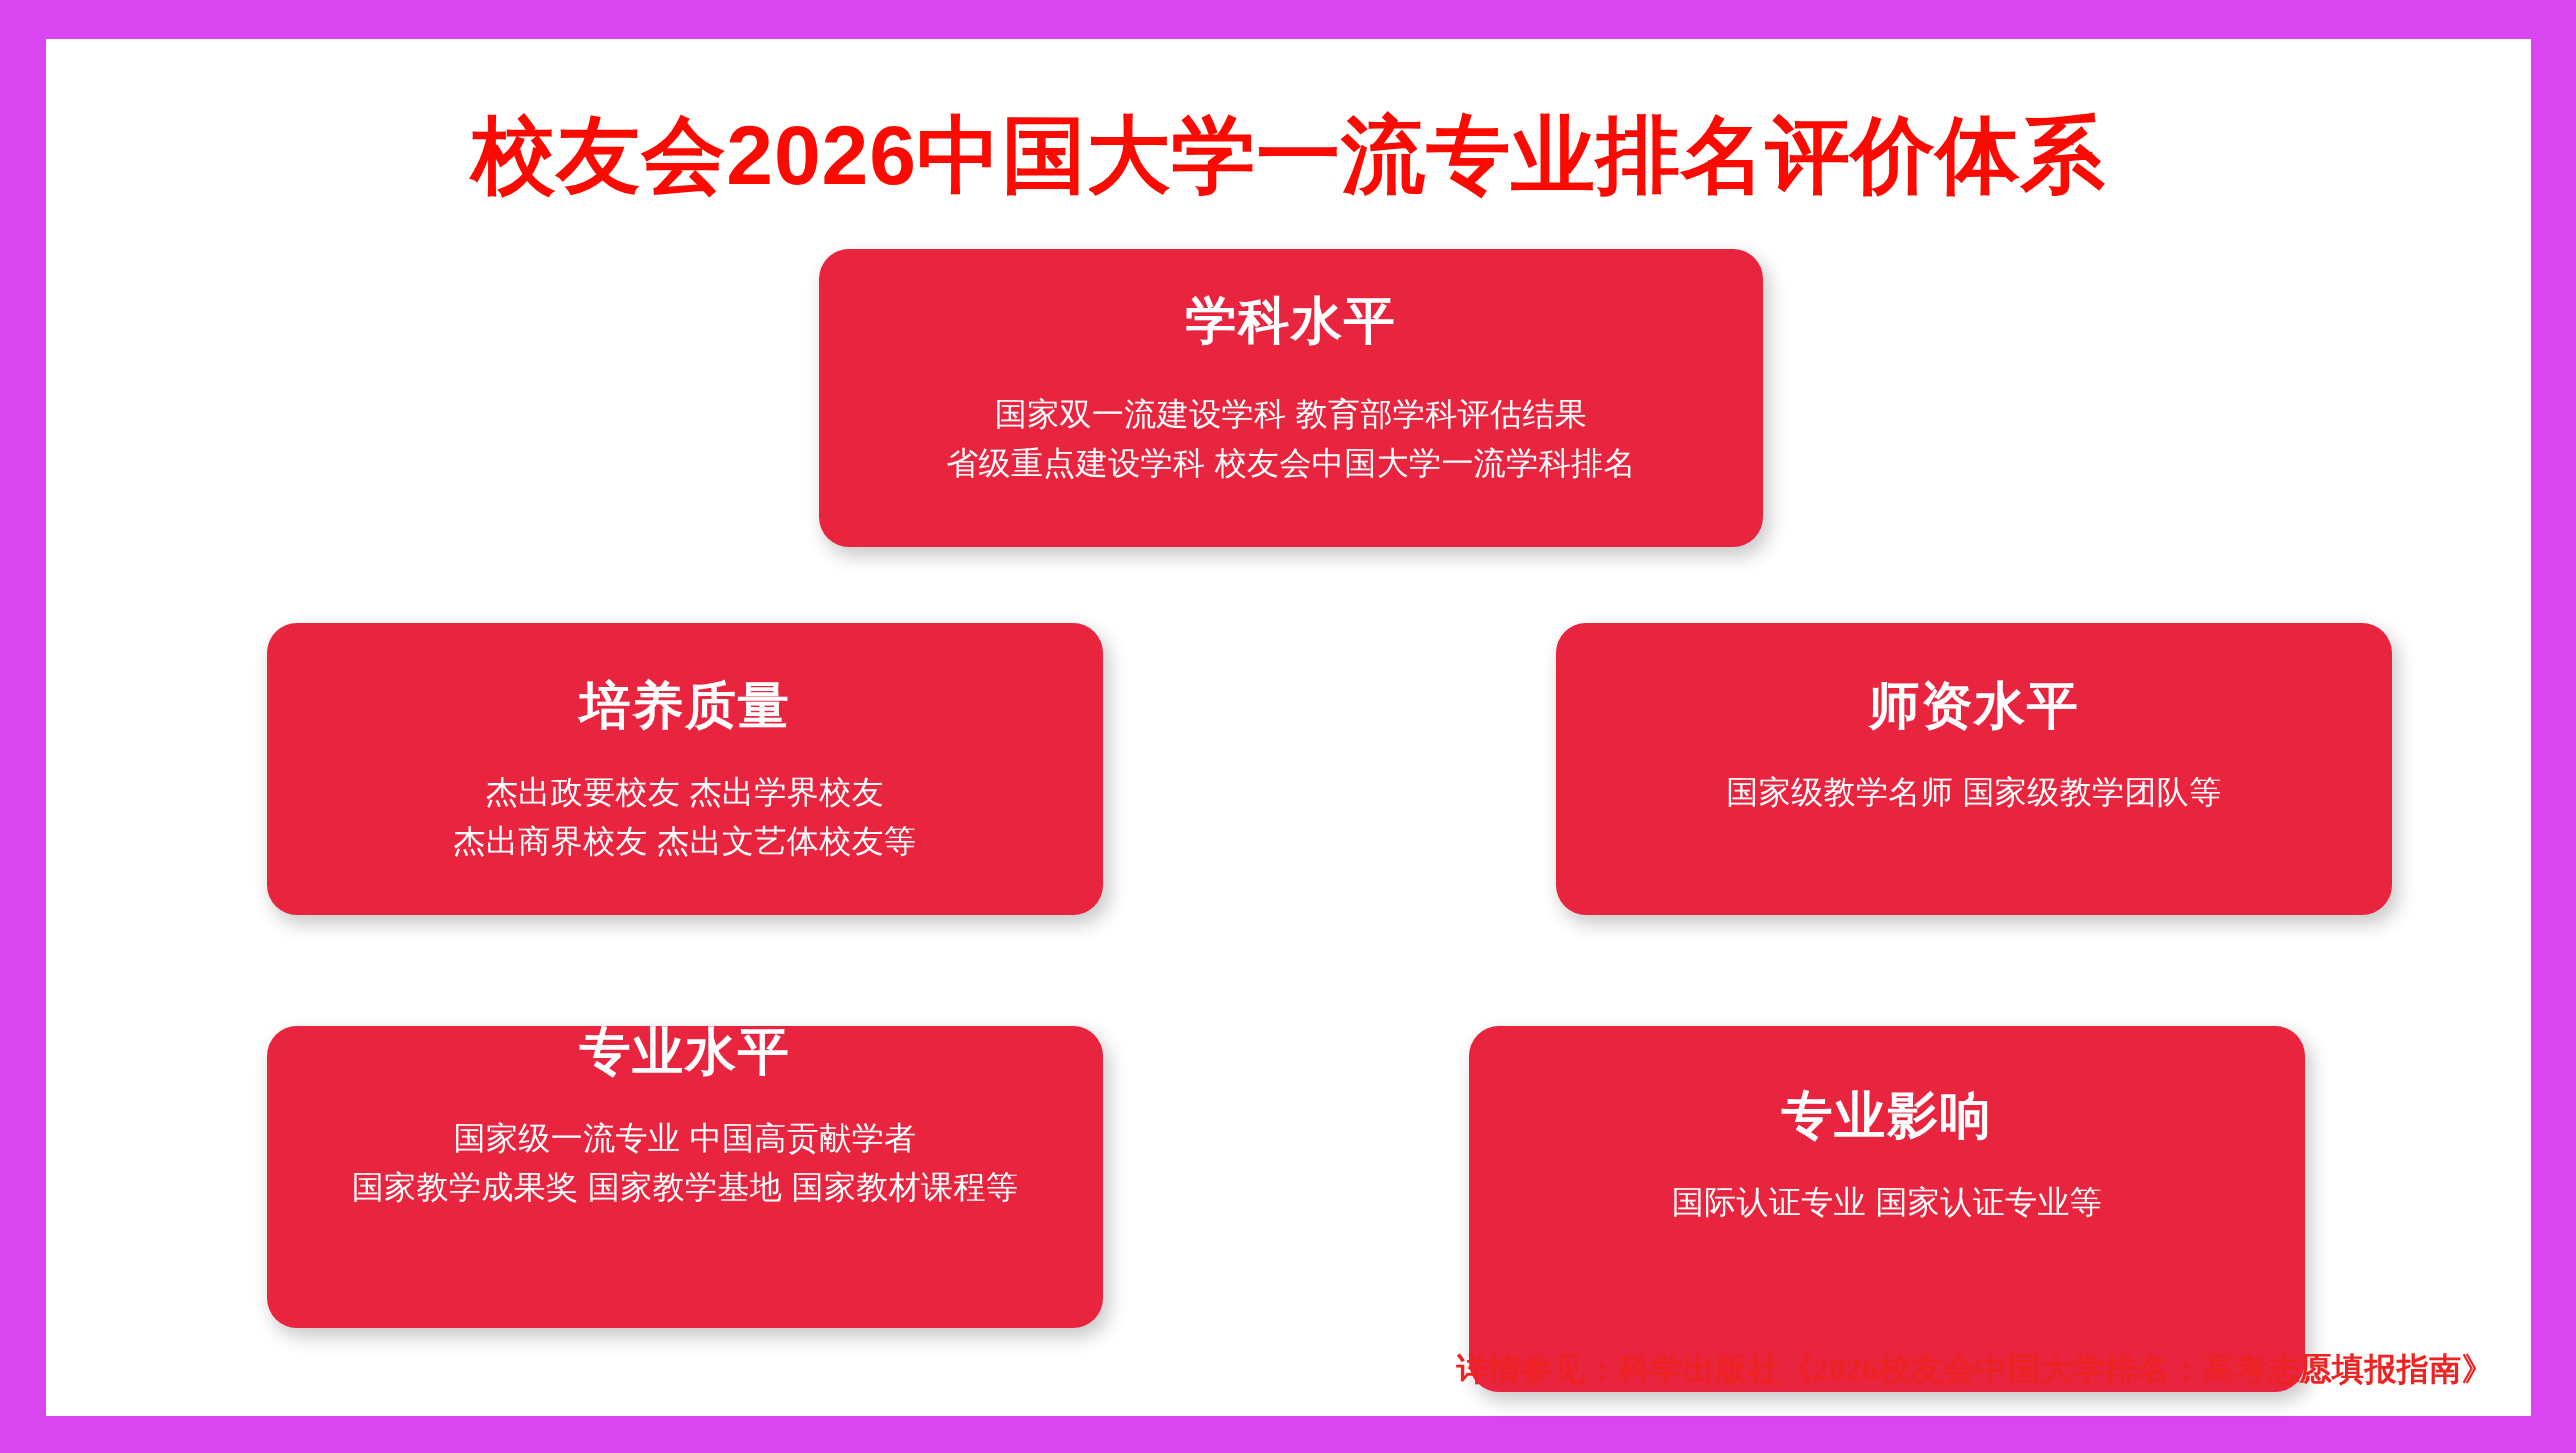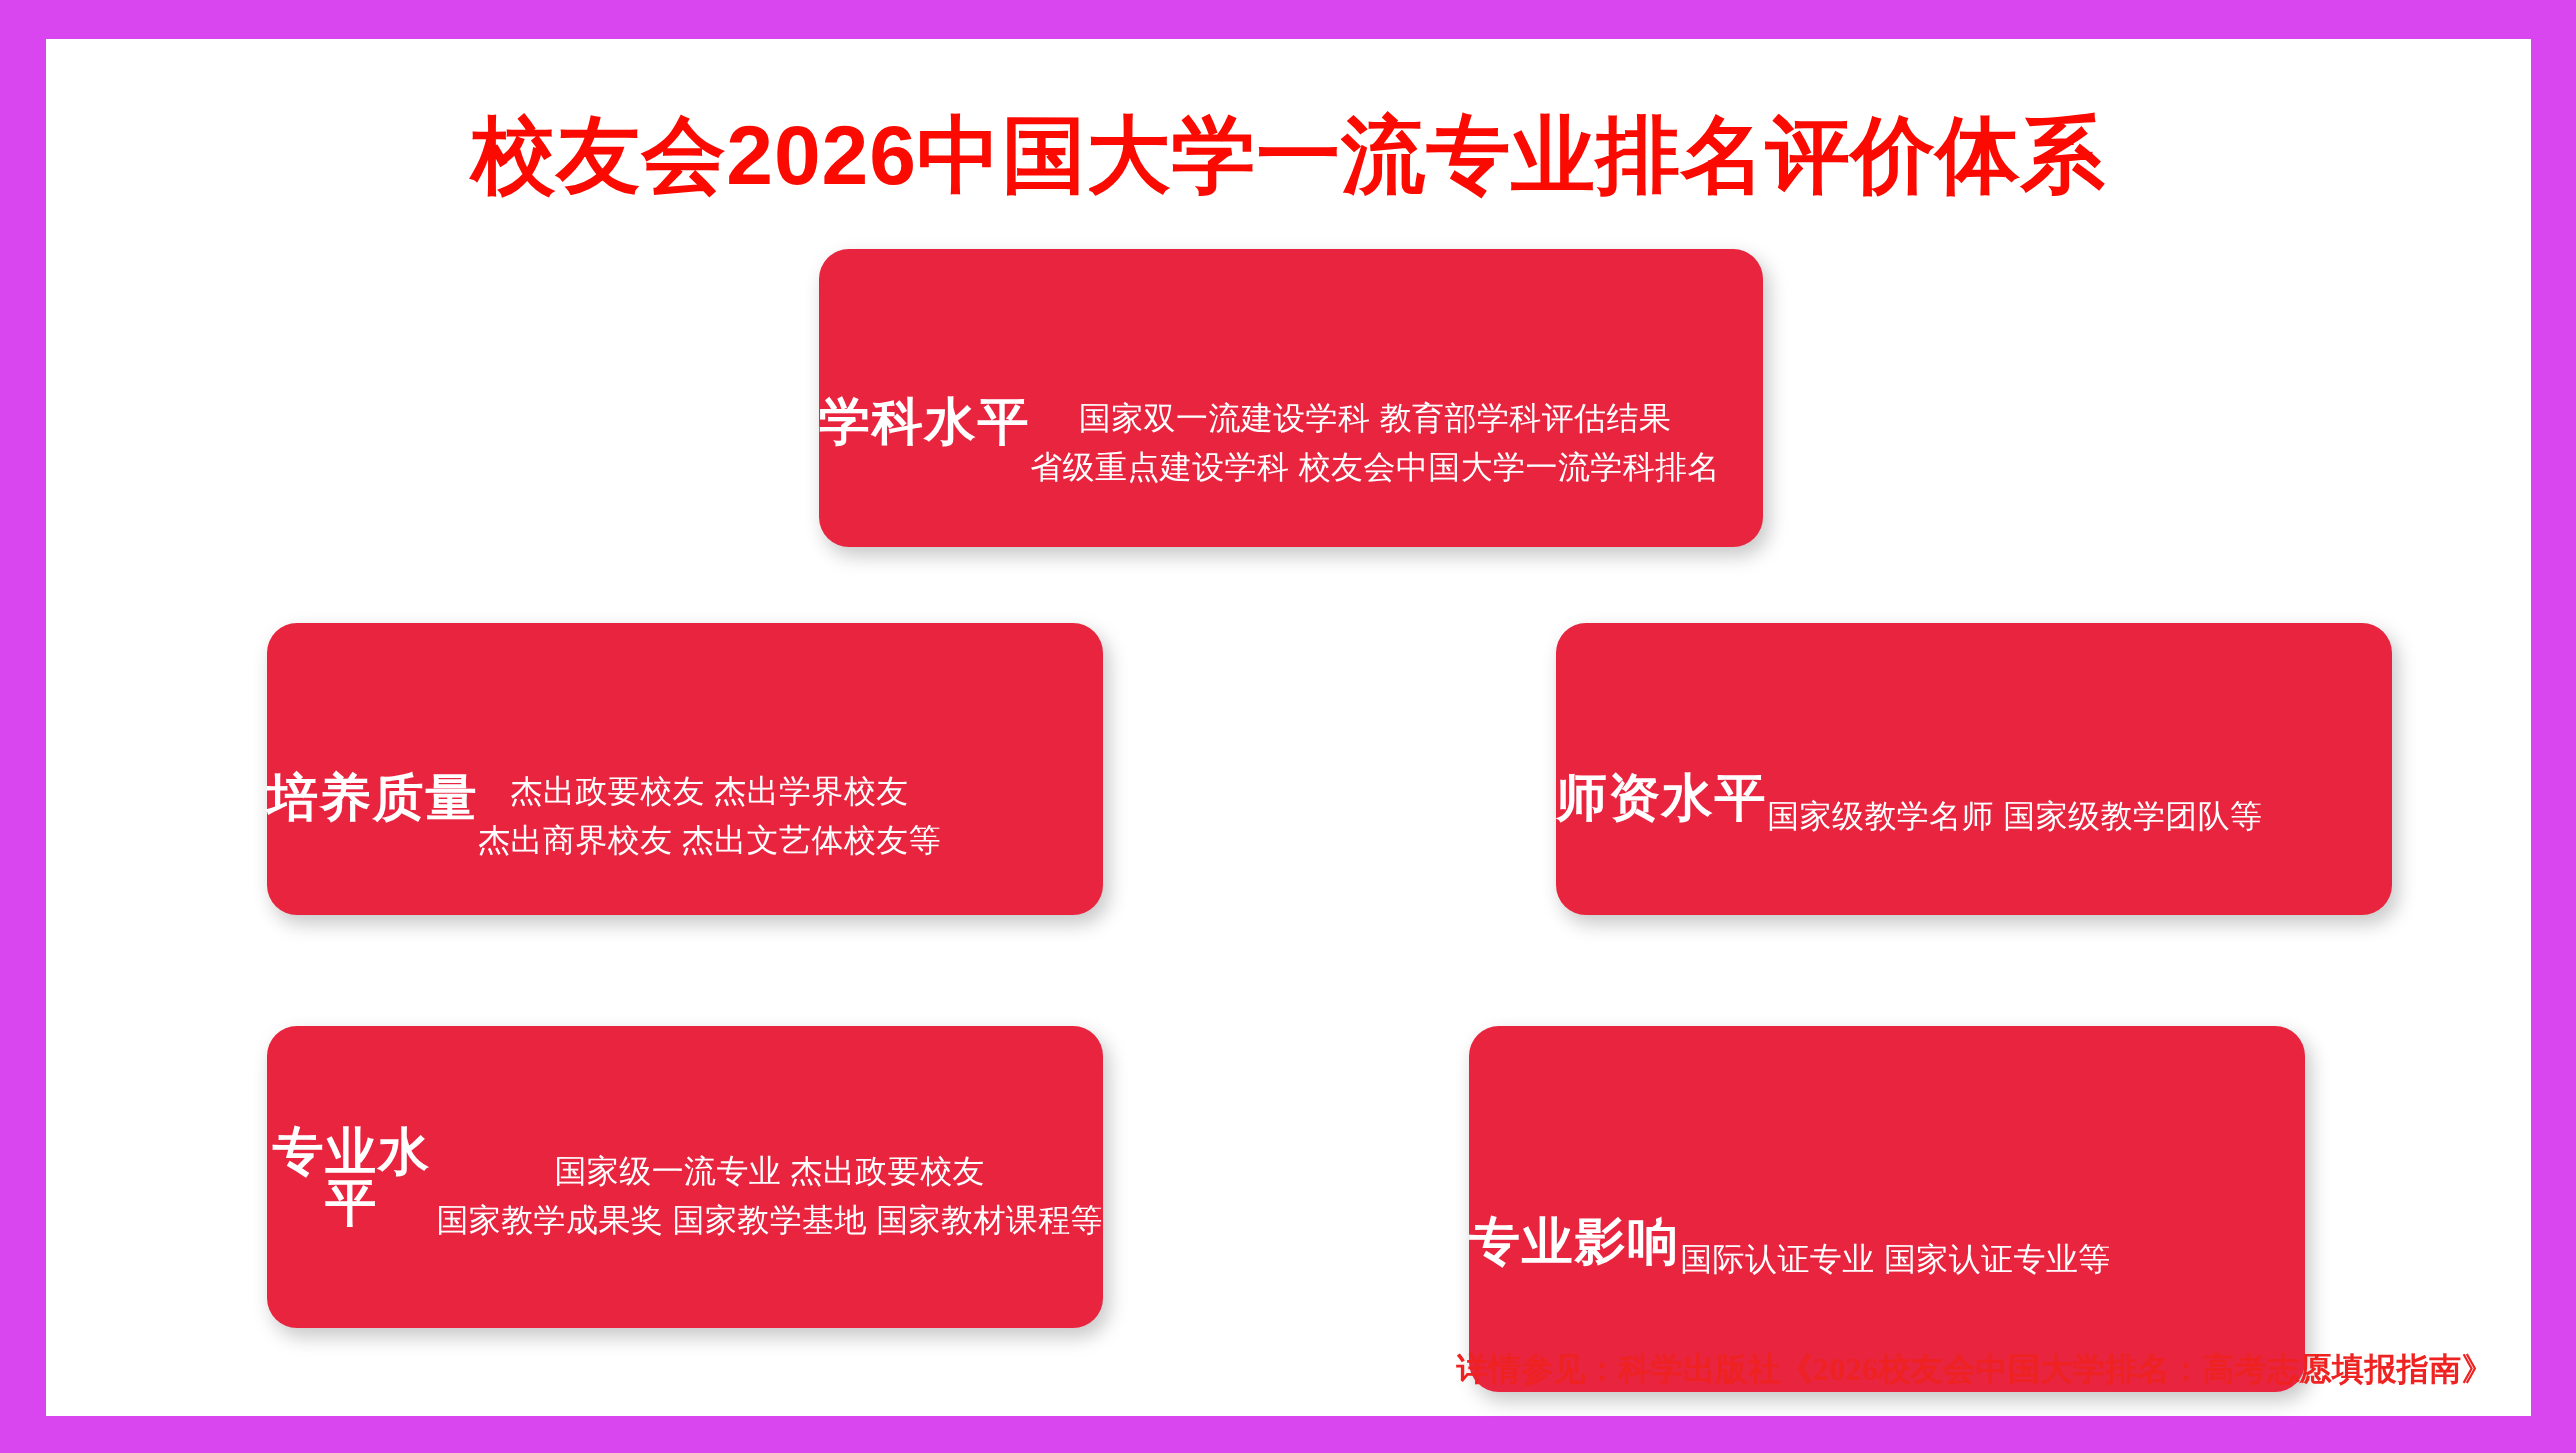--- a/index.html
+++ b/index.html
@@ -47,21 +47,21 @@
 
   .card {
     position: absolute;
     background: #e8243f;
     border-radius: 30px;
     box-shadow: 5.3px 8.8px 19px rgba(0,0,0,0.22);
     color: #ffffff;
     text-align: center;
     box-sizing: border-box;
     display: flex;
-    flex-direction: row;
+    flex-direction: column;
     align-items: center;
   }
 
   .card .card-title {
     font-size: 51px;
     font-weight: bold;
     line-height: 1;
     letter-spacing: 1.8px;
   }
 
@@ -162,21 +162,21 @@
     <div class="card card-faculty">
       <div class="card-title">师资水平</div>
       <div class="card-lines">
         <div class="card-line">国家级教学名师  国家级教学团队等</div>
       </div>
     </div>
 
     <div class="card card-major-level">
       <div class="card-title">专业水平</div>
       <div class="card-lines">
-        <div class="card-line">国家级一流专业  杰出政要校友</div>
+        <div class="card-line">国家级一流专业  中国高贡献学者</div>
         <div class="card-line">国家教学成果奖  国家教学基地 国家教材课程等</div>
       </div>
     </div>
 
     <div class="card card-major-impact">
       <div class="card-title">专业影响</div>
       <div class="card-lines">
         <div class="card-line">国际认证专业  国家认证专业等</div>
       </div>
     </div>

